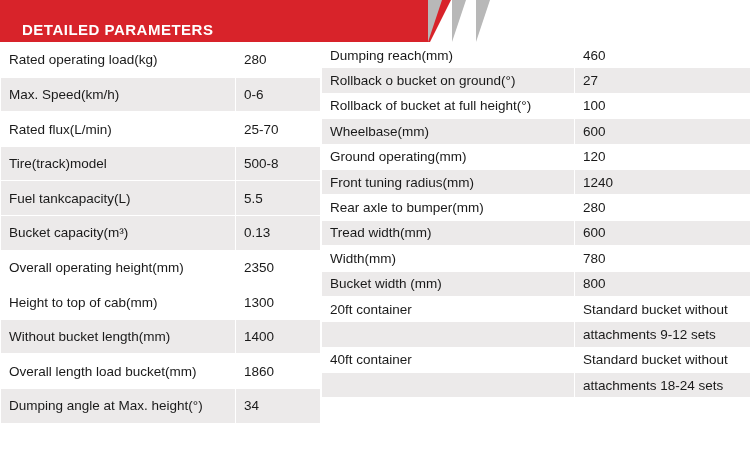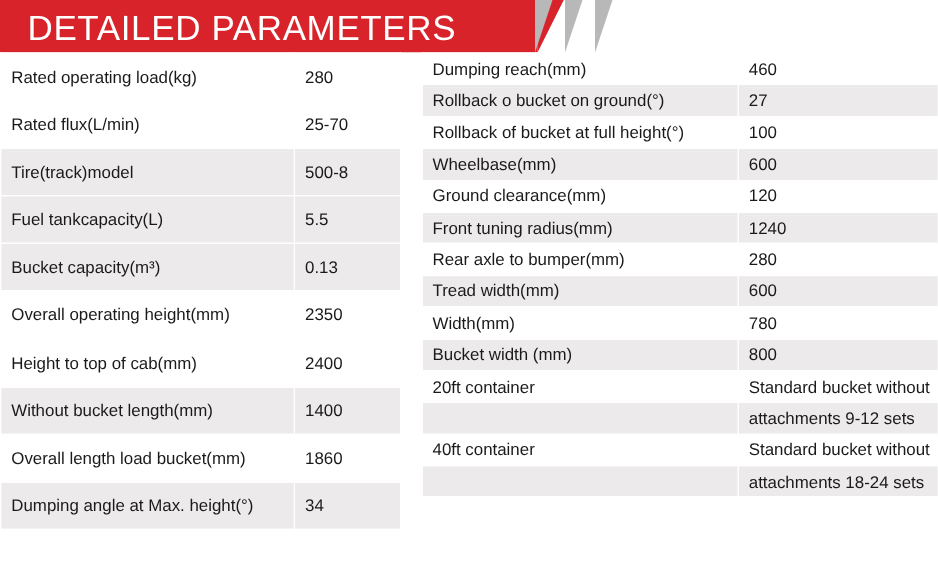--- a/index.html
+++ b/index.html
@@ -42,24 +42,24 @@
     right: -21px;
     top: 0;
     width: 0;
     height: 0;
     border-top: 42px solid #d8232a;
     border-right: 21px solid transparent;
   }
   .header-title {
     position: absolute;
     left: 22px;
-    top: 7px;
+    top: 21px;
     color: #ffffff;
-    font-size: 28px;
-    font-weight: normal;
+    font-size: 15px;
+    font-weight: bold;
     letter-spacing: 0.5px;
     font-family: "Liberation Sans", sans-serif;
     text-transform: uppercase;
     white-space: nowrap;
   }
   .slash {
     position: absolute;
     top: 0;
     width: 0;
     height: 0;
@@ -70,21 +70,21 @@
   .slash.s2 { left: 452px; }
   .slash.s3 { left: 476px; }
 
   
   .tables {
     position: absolute;
     left: 0;
     top: 42px;
     width: 750px;
     display: flex;
-    gap: 16px;
+    gap: 0;
   }
   table {
     border-collapse: collapse;
     table-layout: fixed;
     font-size: 13.5px;
     color: #1a1a1a;
   }
   .tbl-left {
     width: 310px;
     margin-left: 0px;
@@ -123,20 +123,24 @@
   </div>
 
   <div class="tables">
 
     <table class="tbl-left">
       <tbody>
         <tr class="odd">
           <td class="label">Rated operating load(kg)</td>
           <td class="value">280</td>
         </tr>
+        <tr class="even">
+          <td class="label">Max. Speed(km/h)</td>
+          <td class="value">0-6</td>
+        </tr>
         <tr class="odd">
           <td class="label">Rated flux(L/min)</td>
           <td class="value">25-70</td>
         </tr>
         <tr class="even">
           <td class="label">Tire(track)model</td>
           <td class="value">500-8</td>
         </tr>
         <tr class="even">
           <td class="label">Fuel tankcapacity(L)</td>
@@ -145,21 +149,21 @@
         <tr class="even">
           <td class="label">Bucket capacity(m³)</td>
           <td class="value">0.13</td>
         </tr>
         <tr class="odd">
           <td class="label">Overall operating height(mm)</td>
           <td class="value">2350</td>
         </tr>
         <tr class="odd">
           <td class="label">Height to top of cab(mm)</td>
-          <td class="value">2400</td>
+          <td class="value">1300</td>
         </tr>
         <tr class="even">
           <td class="label">Without bucket length(mm)</td>
           <td class="value">1400</td>
         </tr>
         <tr class="odd">
           <td class="label">Overall length load bucket(mm)</td>
           <td class="value">1860</td>
         </tr>
         <tr class="even">
@@ -181,21 +185,21 @@
         </tr>
         <tr class="odd">
           <td class="label">Rollback of bucket at full height(°)</td>
           <td class="value">100</td>
         </tr>
         <tr class="even">
           <td class="label">Wheelbase(mm)</td>
           <td class="value">600</td>
         </tr>
         <tr class="odd">
-          <td class="label">Ground clearance(mm)</td>
+          <td class="label">Ground operating(mm)</td>
           <td class="value">120</td>
         </tr>
         <tr class="even">
           <td class="label">Front tuning radius(mm)</td>
           <td class="value">1240</td>
         </tr>
         <tr class="odd">
           <td class="label">Rear axle to bumper(mm)</td>
           <td class="value">280</td>
         </tr>

